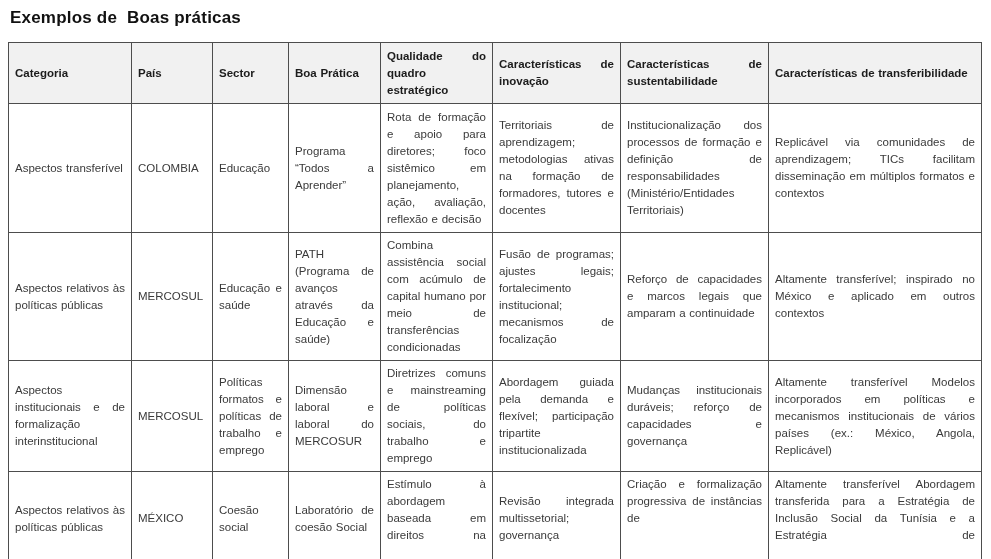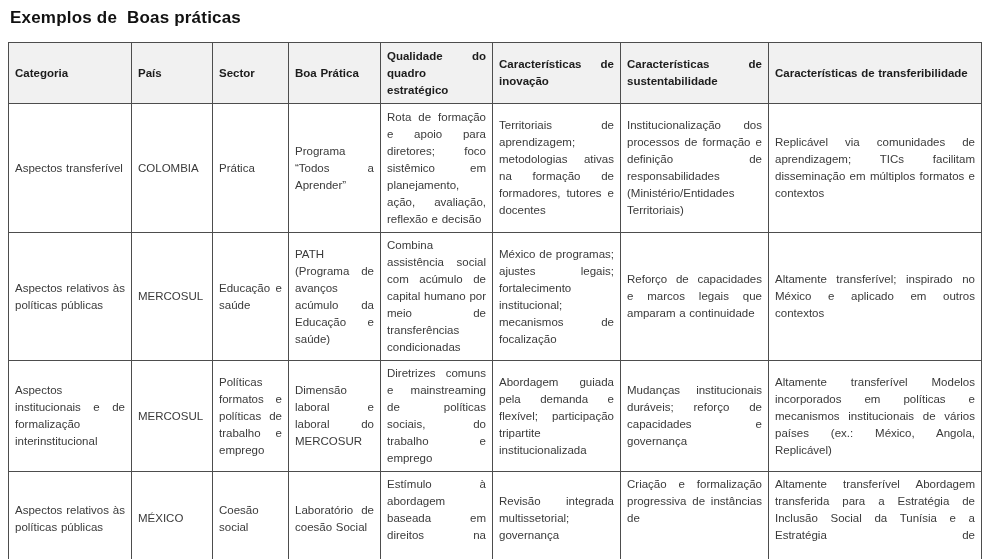--- a/index.html
+++ b/index.html
@@ -92,34 +92,34 @@
           <th>Qualidade do quadro estratégico</th>
           <th>Características de inovação</th>
           <th>Características de sustentabilidade</th>
           <th>Características de transferibilidade</th>
         </tr>
     </thead>
     <tbody>
         <tr>
           <td>Aspectos transferível</td>
           <td>COLOMBIA</td>
-          <td>Prática</td>
+          <td>Educação</td>
           <td>Programa “Todos a Aprender”</td>
           <td>Rota de formação e apoio para diretores; foco sistêmico em planejamento, ação, avaliação, reflexão e decisão</td>
           <td>Territoriais de aprendizagem; metodologias ativas na formação de formadores, tutores e docentes</td>
           <td>Institucionalização dos processos de formação e definição de responsabilidades (Ministério/Entidades Territoriais)</td>
           <td>Replicável via comunidades de aprendizagem; TICs facilitam disseminação em múltiplos formatos e contextos</td>
         </tr>
         <tr>
           <td>Aspectos relativos às políticas públicas</td>
           <td>MERCOSUL</td>
           <td>Educação e saúde</td>
-          <td>PATH (Programa de avanços acúmulo da Educação e saúde)</td>
+          <td>PATH (Programa de avanços através da Educação e saúde)</td>
           <td>Combina assistência social com acúmulo de capital humano por meio de transferências condicionadas</td>
-          <td>México de programas; ajustes legais; fortalecimento institucional; mecanismos de focalização</td>
+          <td>Fusão de programas; ajustes legais; fortalecimento institucional; mecanismos de focalização</td>
           <td>Reforço de capacidades e marcos legais que amparam a continuidade</td>
           <td>Altamente transferível; inspirado no México e aplicado em outros contextos</td>
         </tr>
         <tr>
           <td>Aspectos institucionais e de formalização interinstitucional</td>
           <td>MERCOSUL</td>
           <td>Políticas formatos e políticas de trabalho e emprego</td>
           <td>Dimensão laboral e laboral do MERCOSUR</td>
           <td>Diretrizes comuns e mainstreaming de políticas sociais, do trabalho e emprego</td>
           <td>Abordagem guiada pela demanda e flexível; participação tripartite institucionalizada</td>

